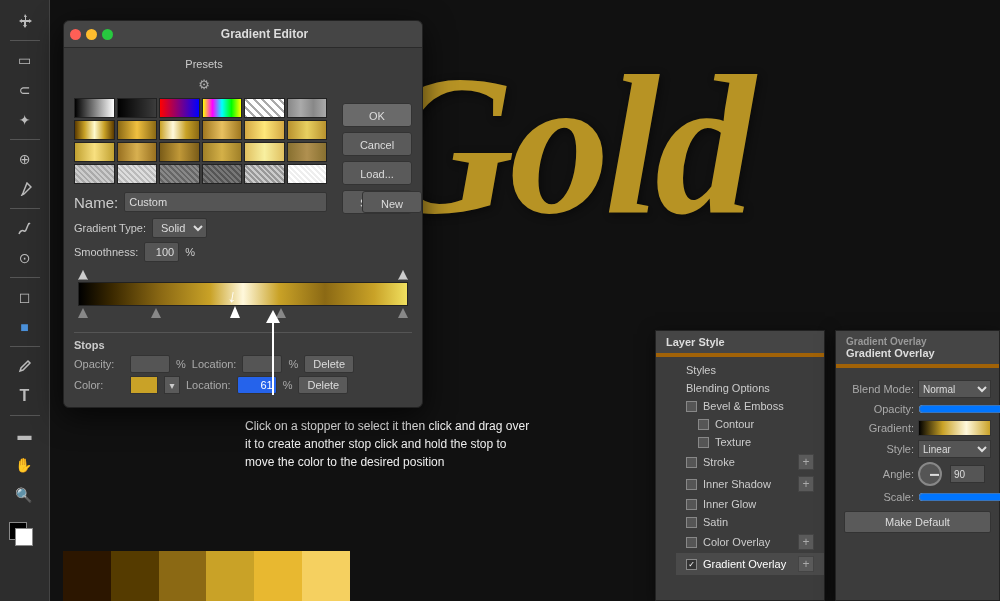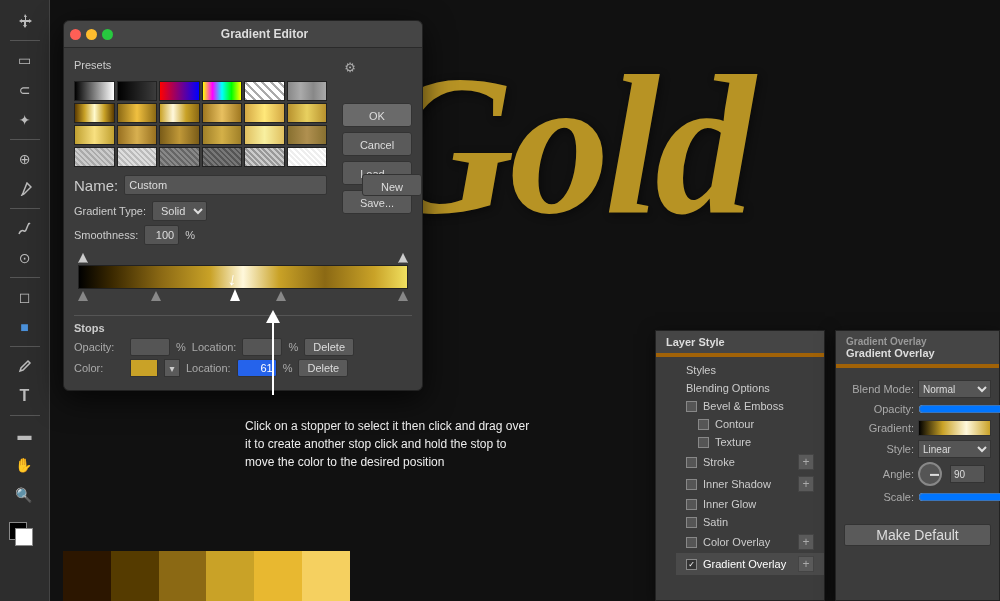--- a/index.html
+++ b/index.html
@@ -502,23 +502,23 @@
       transform-origin: bottom center;
     }
 
     .make-default-btn {
       display: block;
       width: 100%;
       height: 22px;
       background: #5a5a5a;
       border: 1px solid #333;
       color: #ddd;
-      font-size: 14px;
-      cursor: pointer;
-      margin-top: 20px;
+      font-size: 11px;
+      cursor: pointer;
+      margin-top: 7px;
       border-radius: 2px;
     }
 
     
     .white-arrow {
       position: absolute;
       z-index: 200;
     }
   </style>
 </head>
@@ -601,21 +601,21 @@
 
   <div class="dialog-body" style="position:relative;">
 
     <div class="dialog-right">
       <button class="dialog-btn ok-btn">OK</button>
       <button class="dialog-btn">Cancel</button>
       <button class="dialog-btn">Load...</button>
       <button class="dialog-btn">Save...</button>
     </div>
 
-    <div class="presets-header" style="margin-right:53px;">
+    <div class="presets-header" style="margin-right:78px;flex-direction:column;">
       <span class="section-label">Presets</span>
       <div class="gear-btn">⚙</div>
     </div>
 
     <div class="presets-grid" style="margin-right:85px;">
 
       <div class="preset-swatch" style="background:linear-gradient(to right,#000,#fff)"></div>
       <div class="preset-swatch" style="background:linear-gradient(to right,#000,rgba(0,0,0,0))"></div>
       <div class="preset-swatch" style="background:linear-gradient(to right,#ff0000,#0000ff)"></div>
       <div class="preset-swatch" style="background:linear-gradient(to right,#ff0,#f0f,#0ff,#0f0,#ff0)"></div>

